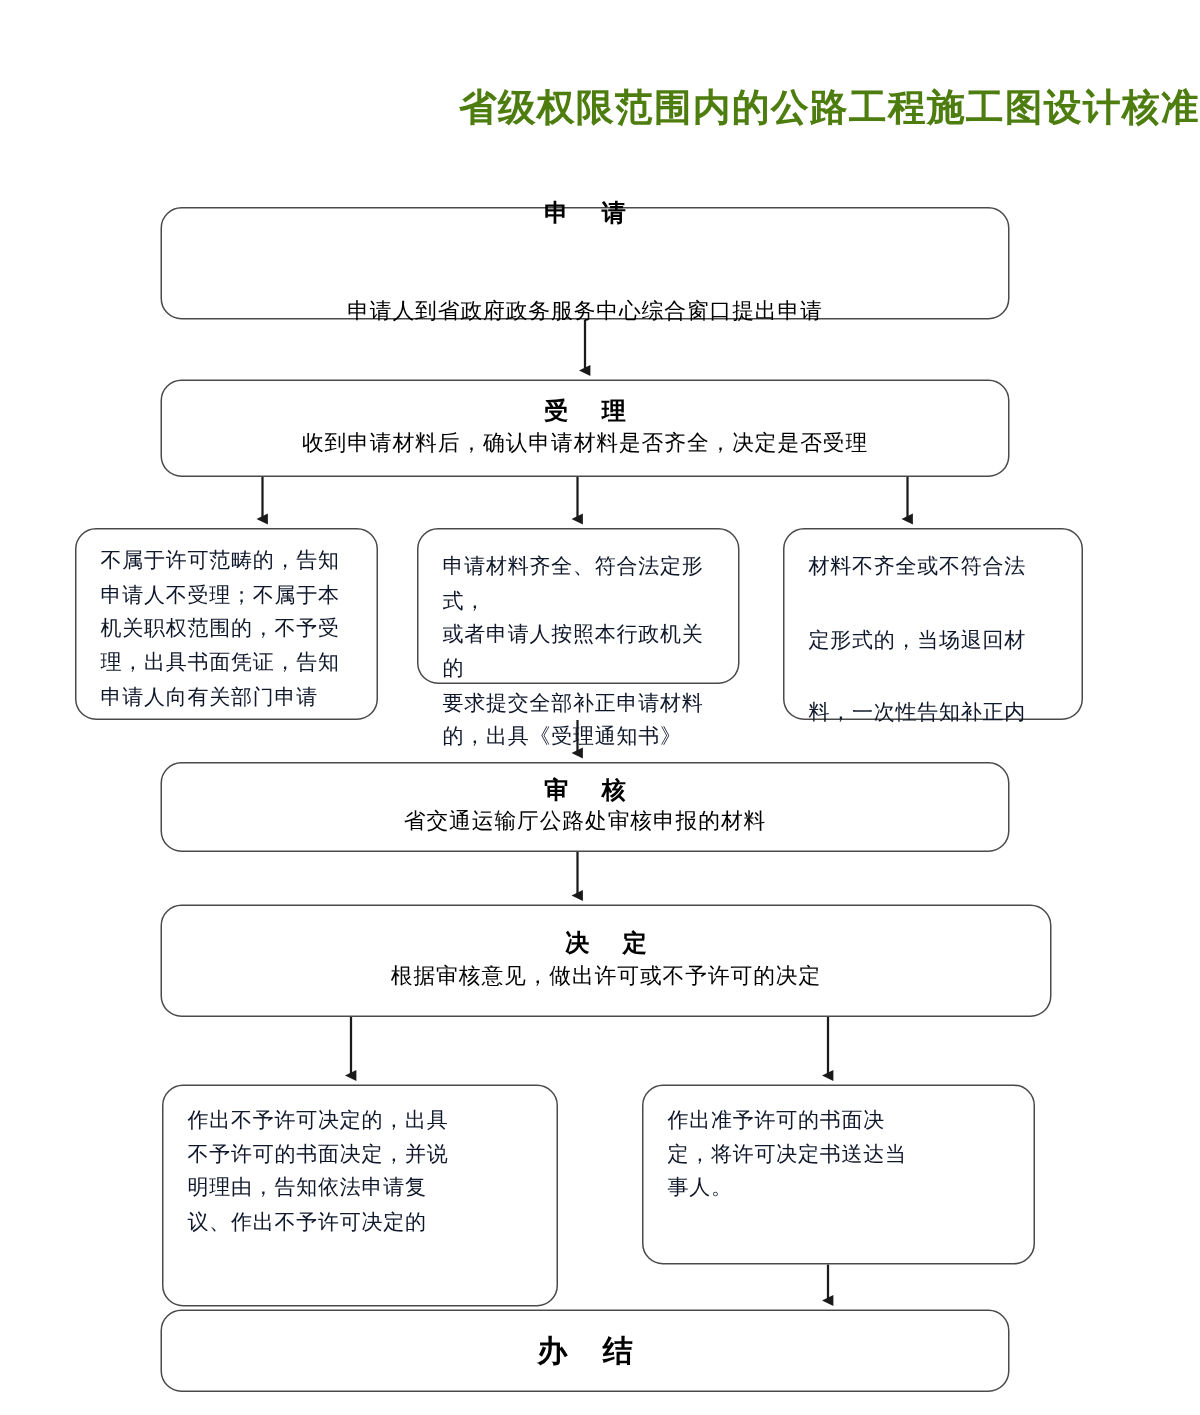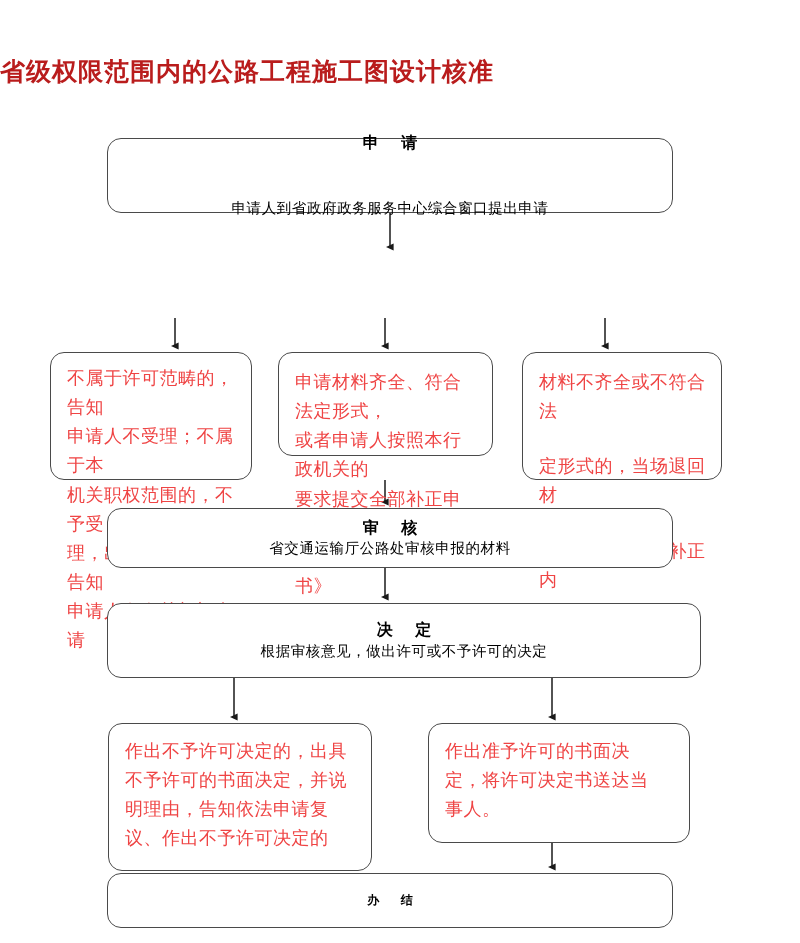--- a/index.html
+++ b/index.html
@@ -30,26 +30,26 @@
     width: 800px;
     height: 943px;
     pointer-events: none;
   }
 
   .title {
     position: absolute;
     left: 0;
     top: 55px;
     width: 800px;
-    text-align: left;
+    text-align: right;
     font-family: "Liberation Sans", sans-serif;
     font-weight: bold;
     font-size: 25px;
     letter-spacing: 1px;
-    color: #b91c1c;
+    color: #4d7c0f;
     white-space: nowrap;
   }
 
   .node {
     position: absolute;
     box-sizing: border-box;
     border: 1.4px solid #4a4a4a;
     border-radius: 14px;
     background: #ffffff;
     display: flex;
@@ -81,31 +81,31 @@
     font-size: 14.5px;
     letter-spacing: 0.6px;
     line-height: 1.45;
     color: #000000;
     text-align: center;
     white-space: nowrap;
   }
 
   .node-para {
     font-family: "Liberation Serif", serif;
-    font-size: 18px;
+    font-size: 14px;
     letter-spacing: 0.5px;
     line-height: 1.62;
-    color: #ef4444;
+    color: #0f172a;
     text-align: left;
   }
 
   .node-heading-only {
     font-family: "Liberation Sans", sans-serif;
     font-weight: bold;
-    font-size: 12px;
+    font-size: 20px;
     letter-spacing: 9px;
     text-indent: 9px;
     color: #000000;
   }
 </style>
 </head>
 <body>
 
 <div class="chart-root">
 
@@ -133,20 +133,24 @@
     <line x1="552" y1="843" x2="552" y2="867" stroke="#1a1a1a" stroke-width="1.5" marker-end="url(#arrowhead)"></line>
   </svg>
 
   <div class="title">省级权限范围内的公路工程施工图设计核准</div>
 
   <div class="node" style="left:107px; top:138px; width:566px; height:75px;gap:44px;">
     <div class="node-heading">申 请</div>
     <div class="node-body">申请人到省政府政务服务中心综合窗口提出申请</div>
   </div>
 
+  <div class="node" style="left:107px; top:253px; width:566px; height:65px;">
+    <div class="node-heading">受 理</div>
+    <div class="node-body">收到申请材料后，确认申请材料是否齐全，决定是否受理</div>
+  </div>
 
   <div class="node pad-text" style="left:50px; top:352px; width:202px; height:128px;">
     <div class="node-para">不属于许可范畴的，告知</div>
     <div class="node-para">申请人不受理；不属于本</div>
     <div class="node-para">机关职权范围的，不予受</div>
     <div class="node-para">理，出具书面凭证，告知</div>
     <div class="node-para">申请人向有关部门申请</div>
   </div>
 
   <div class="node pad-text" style="left:278px; top:352px; width:215px; height:104px; padding-top:15px;">

